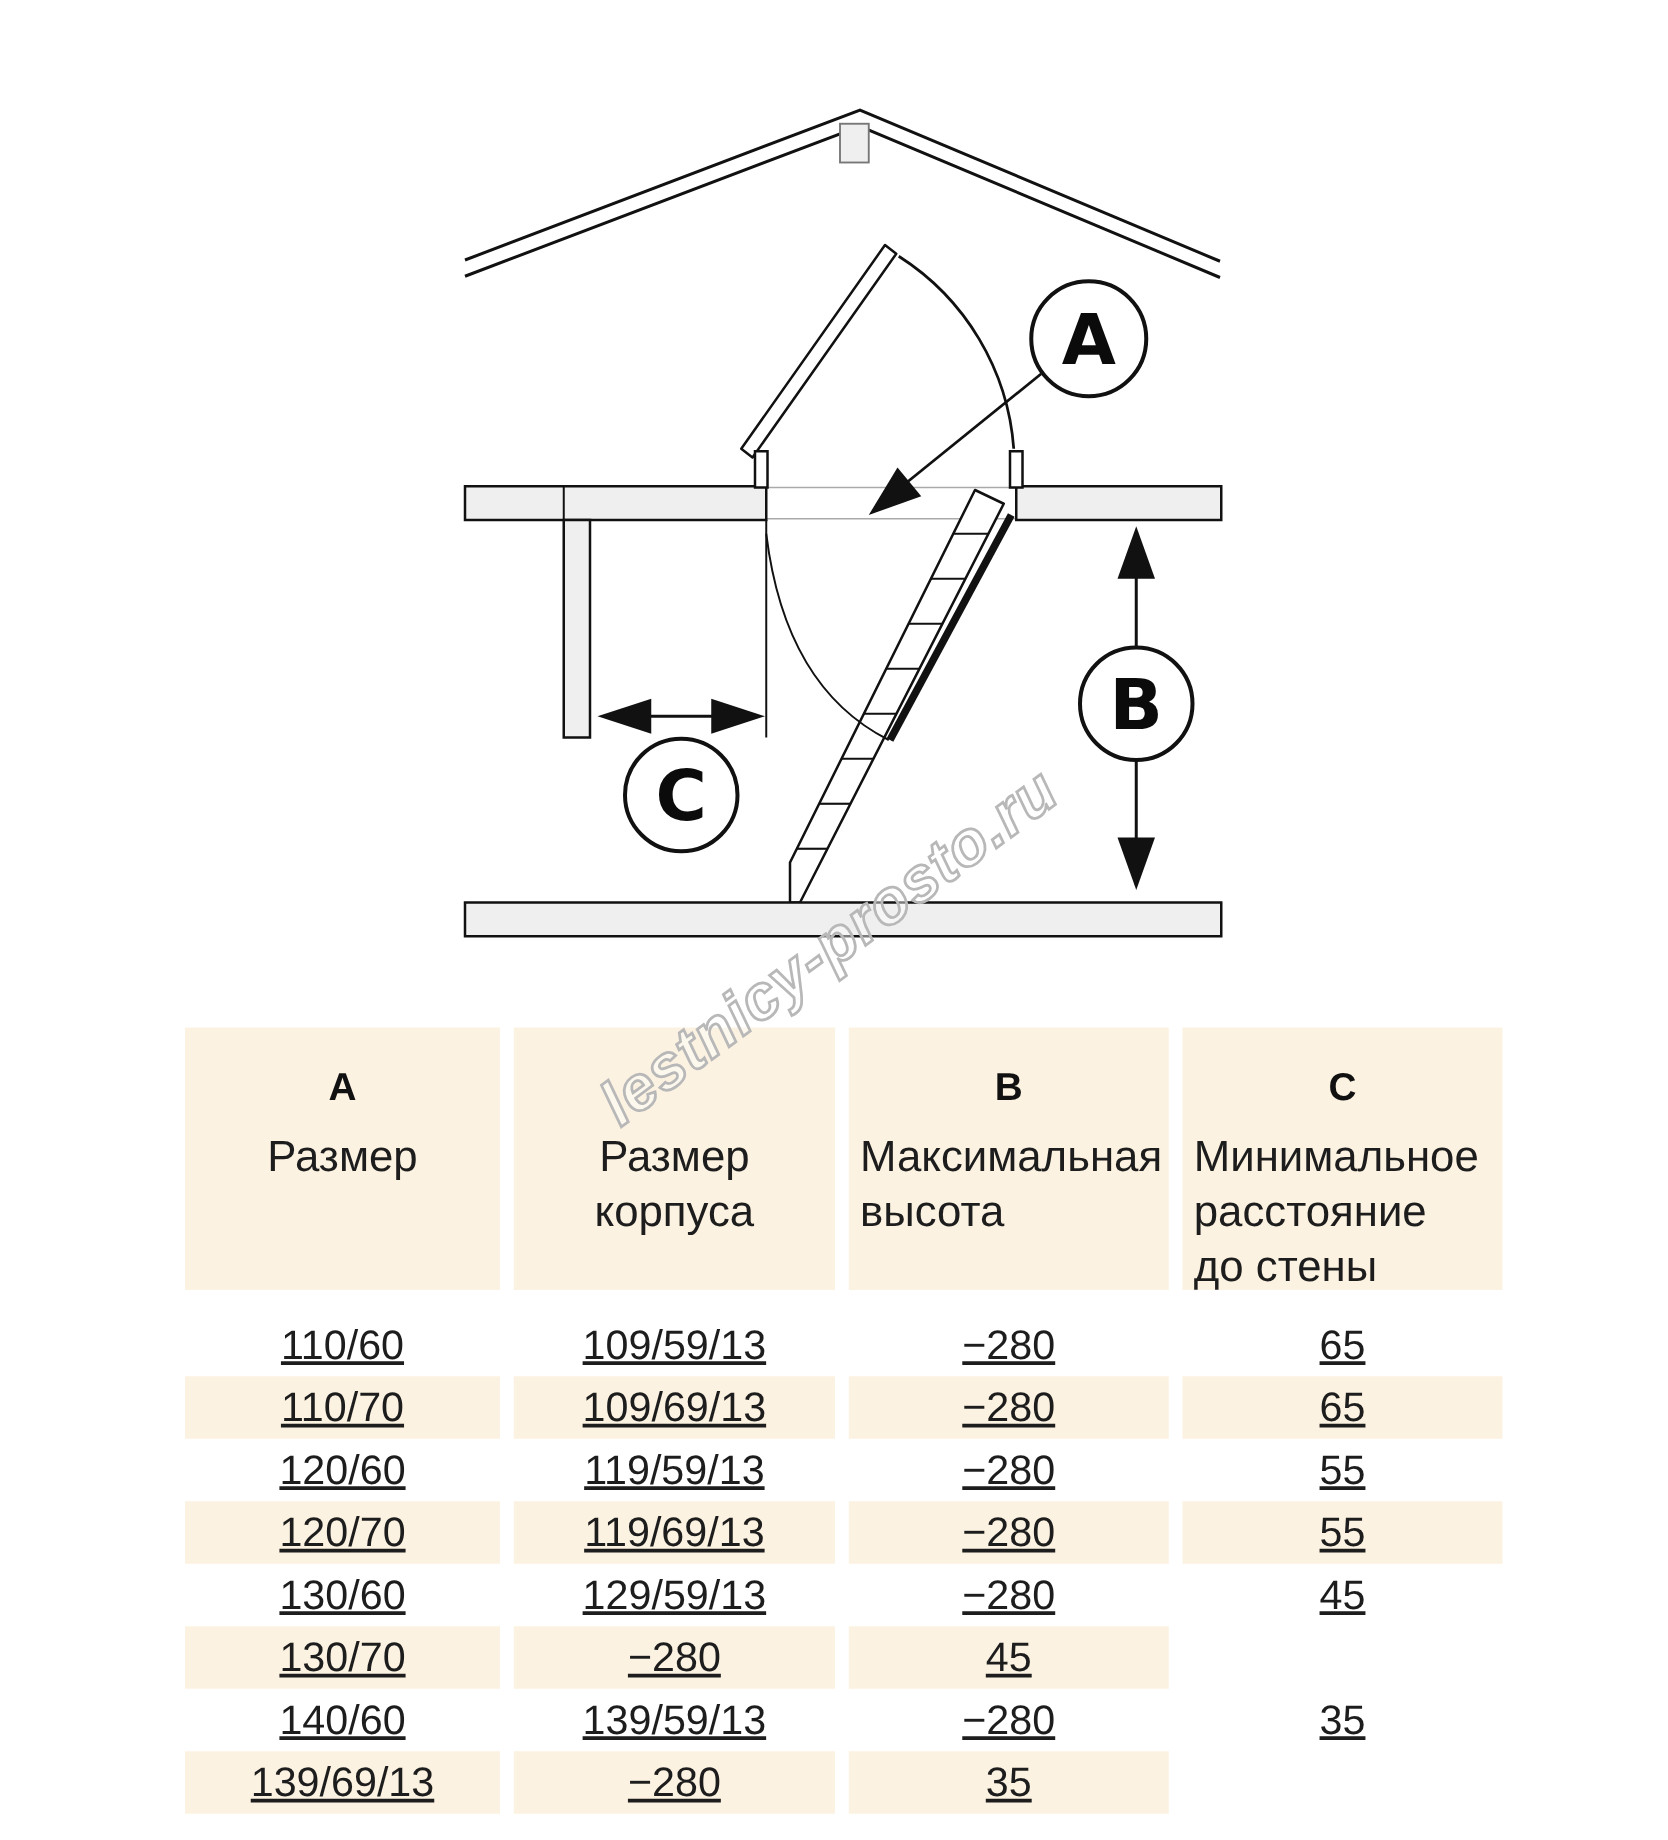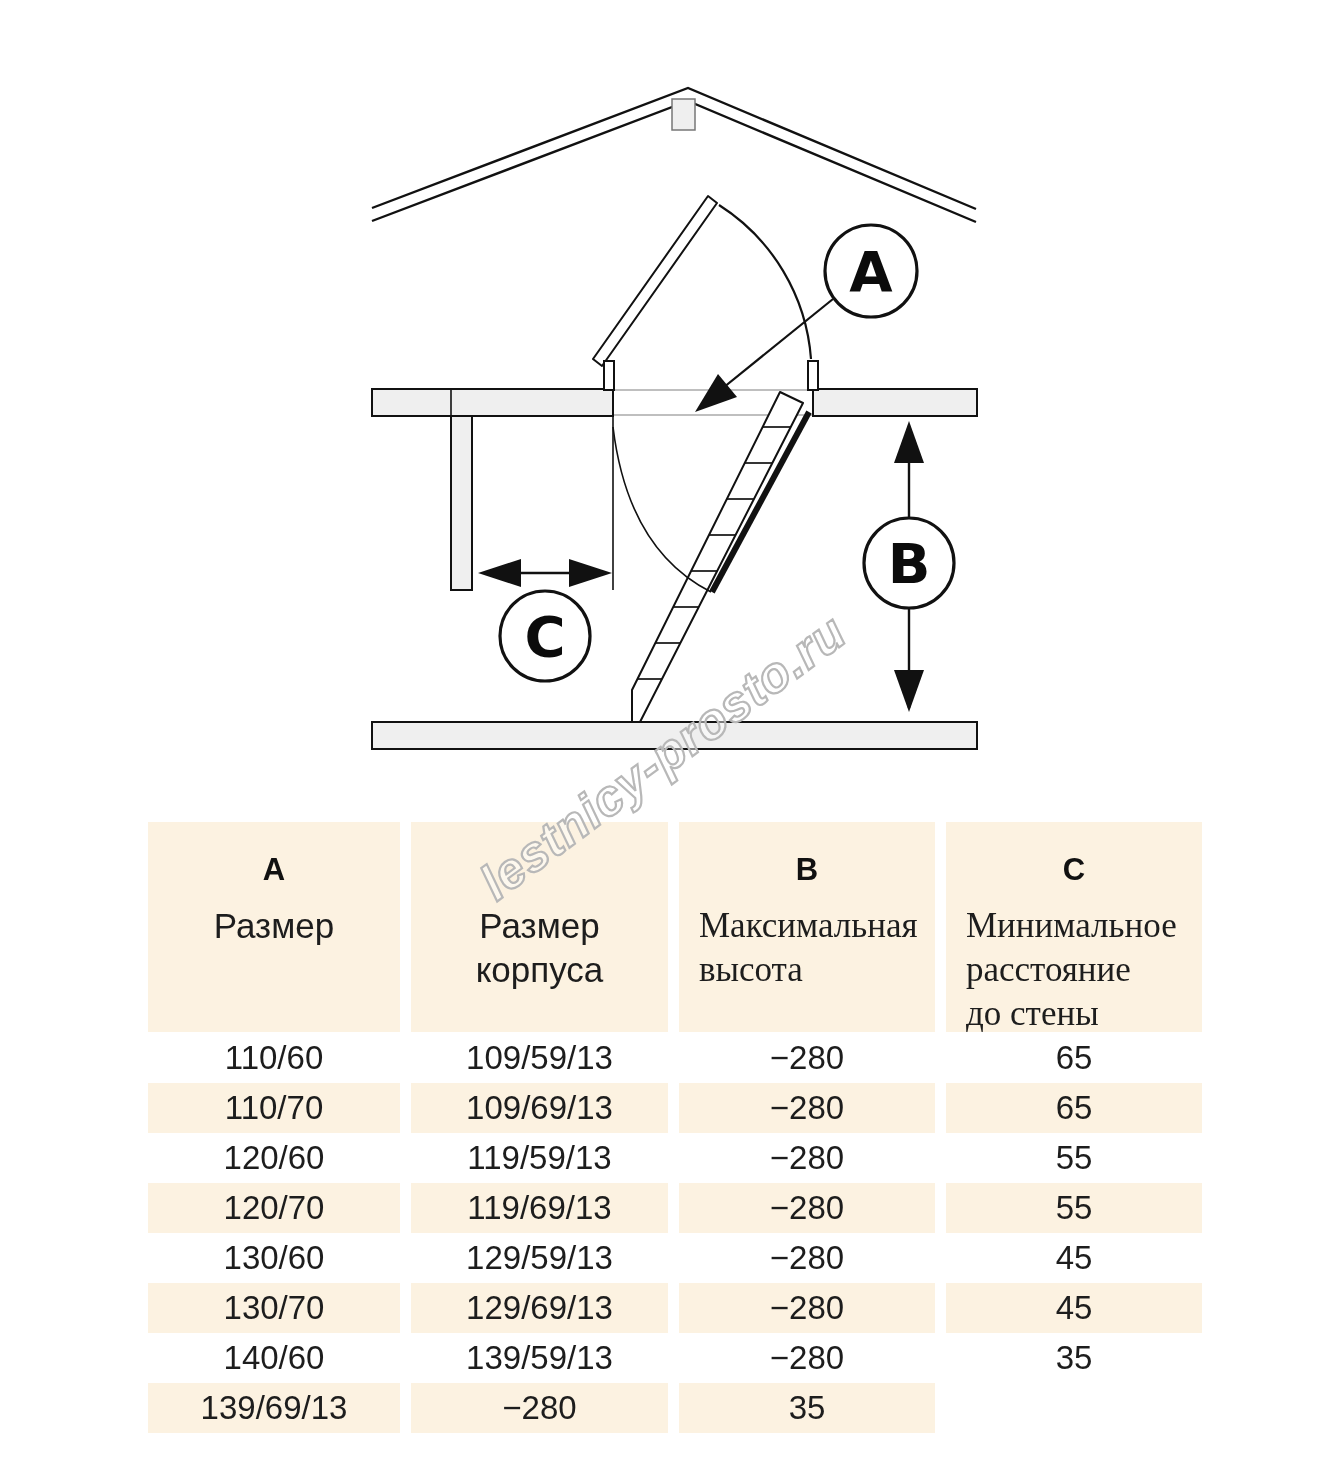--- a/index.html
+++ b/index.html
@@ -31,22 +31,22 @@
   }
   .hcell {
     background:var(--cream,#FCF2E1);
     height:210px; box-sizing:border-box; padding-top:30px;
   }
   .hletter {
     height:52px; font-size:31px; font-weight:700;
     text-align:center; color:#111;
   }
   .hlines { font-size:35px; line-height:44px; text-align:center; }
-  .hcell.left .hlines { text-align:left; padding-left:20px;font-family:Liberation Serif, serif; }
-  .tbody { margin-top:1px; }
+  .hcell.left .hlines { text-align:left; padding-left:9px; }
+  .tbody { margin-top:19px;text-decoration:underline; }
   .trow { height:50px; }
   .tcell {
     font-size:33px; line-height:50px; height:50px;
     text-align:center; white-space:nowrap;
   }
   .trow:nth-child(even) .tcell { background:var(--cream,#FCF2E1); }
 </style>
 </head>
 <body>
 
@@ -177,21 +177,20 @@
         <div class="tcell">55</div>
       </div>
       <div class="trow">
         <div class="tcell">130/60</div>
         <div class="tcell">129/59/13</div>
         <div class="tcell">−280</div>
         <div class="tcell">45</div>
       </div>
       <div class="trow">
         <div class="tcell">130/70</div>
-        <div class="tcell">129/69/13</div>
         <div class="tcell">−280</div>
         <div class="tcell">45</div>
       </div>
       <div class="trow">
         <div class="tcell">140/60</div>
         <div class="tcell">139/59/13</div>
         <div class="tcell">−280</div>
         <div class="tcell">35</div>
       </div>
       <div class="trow">

